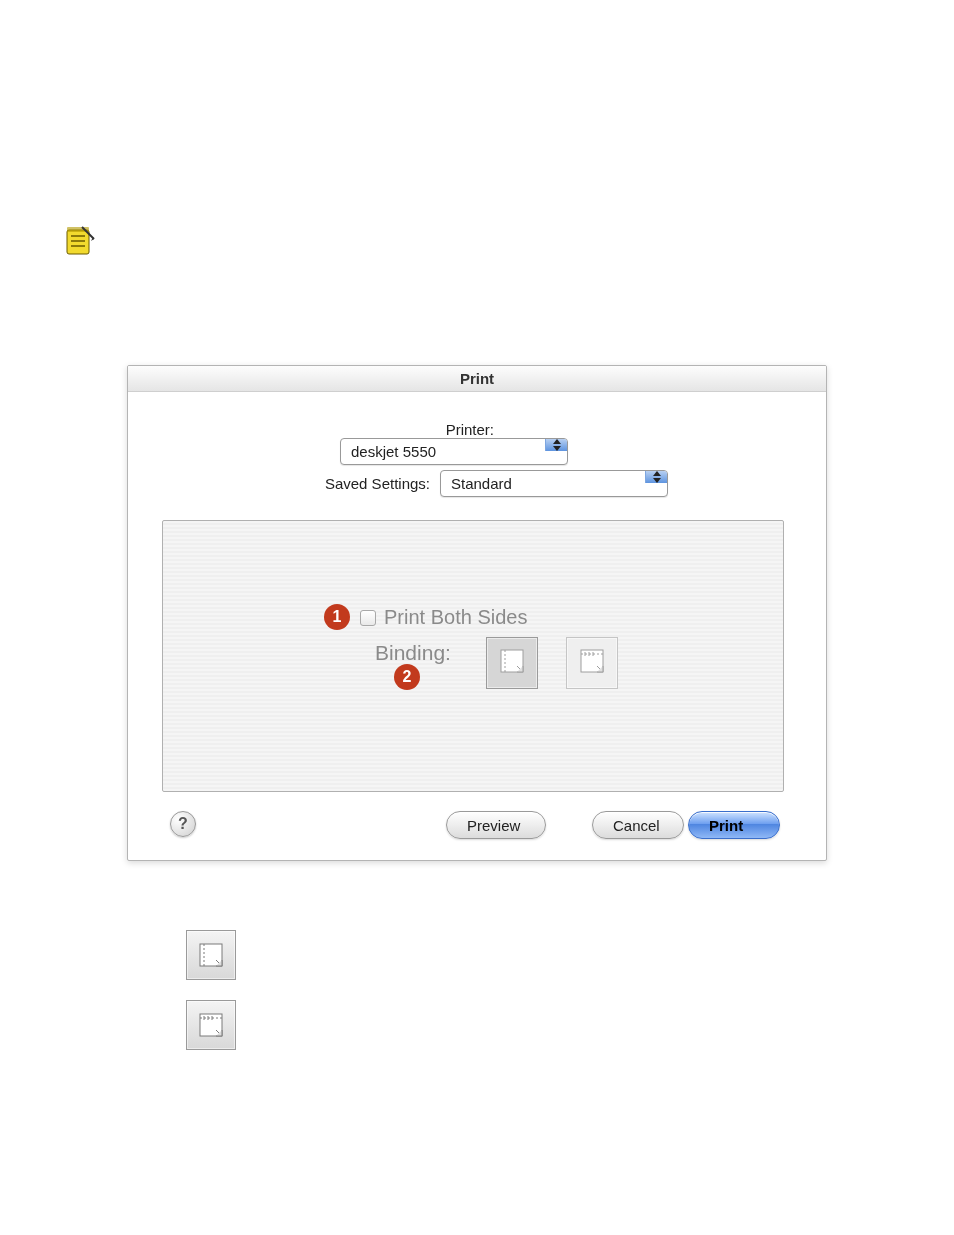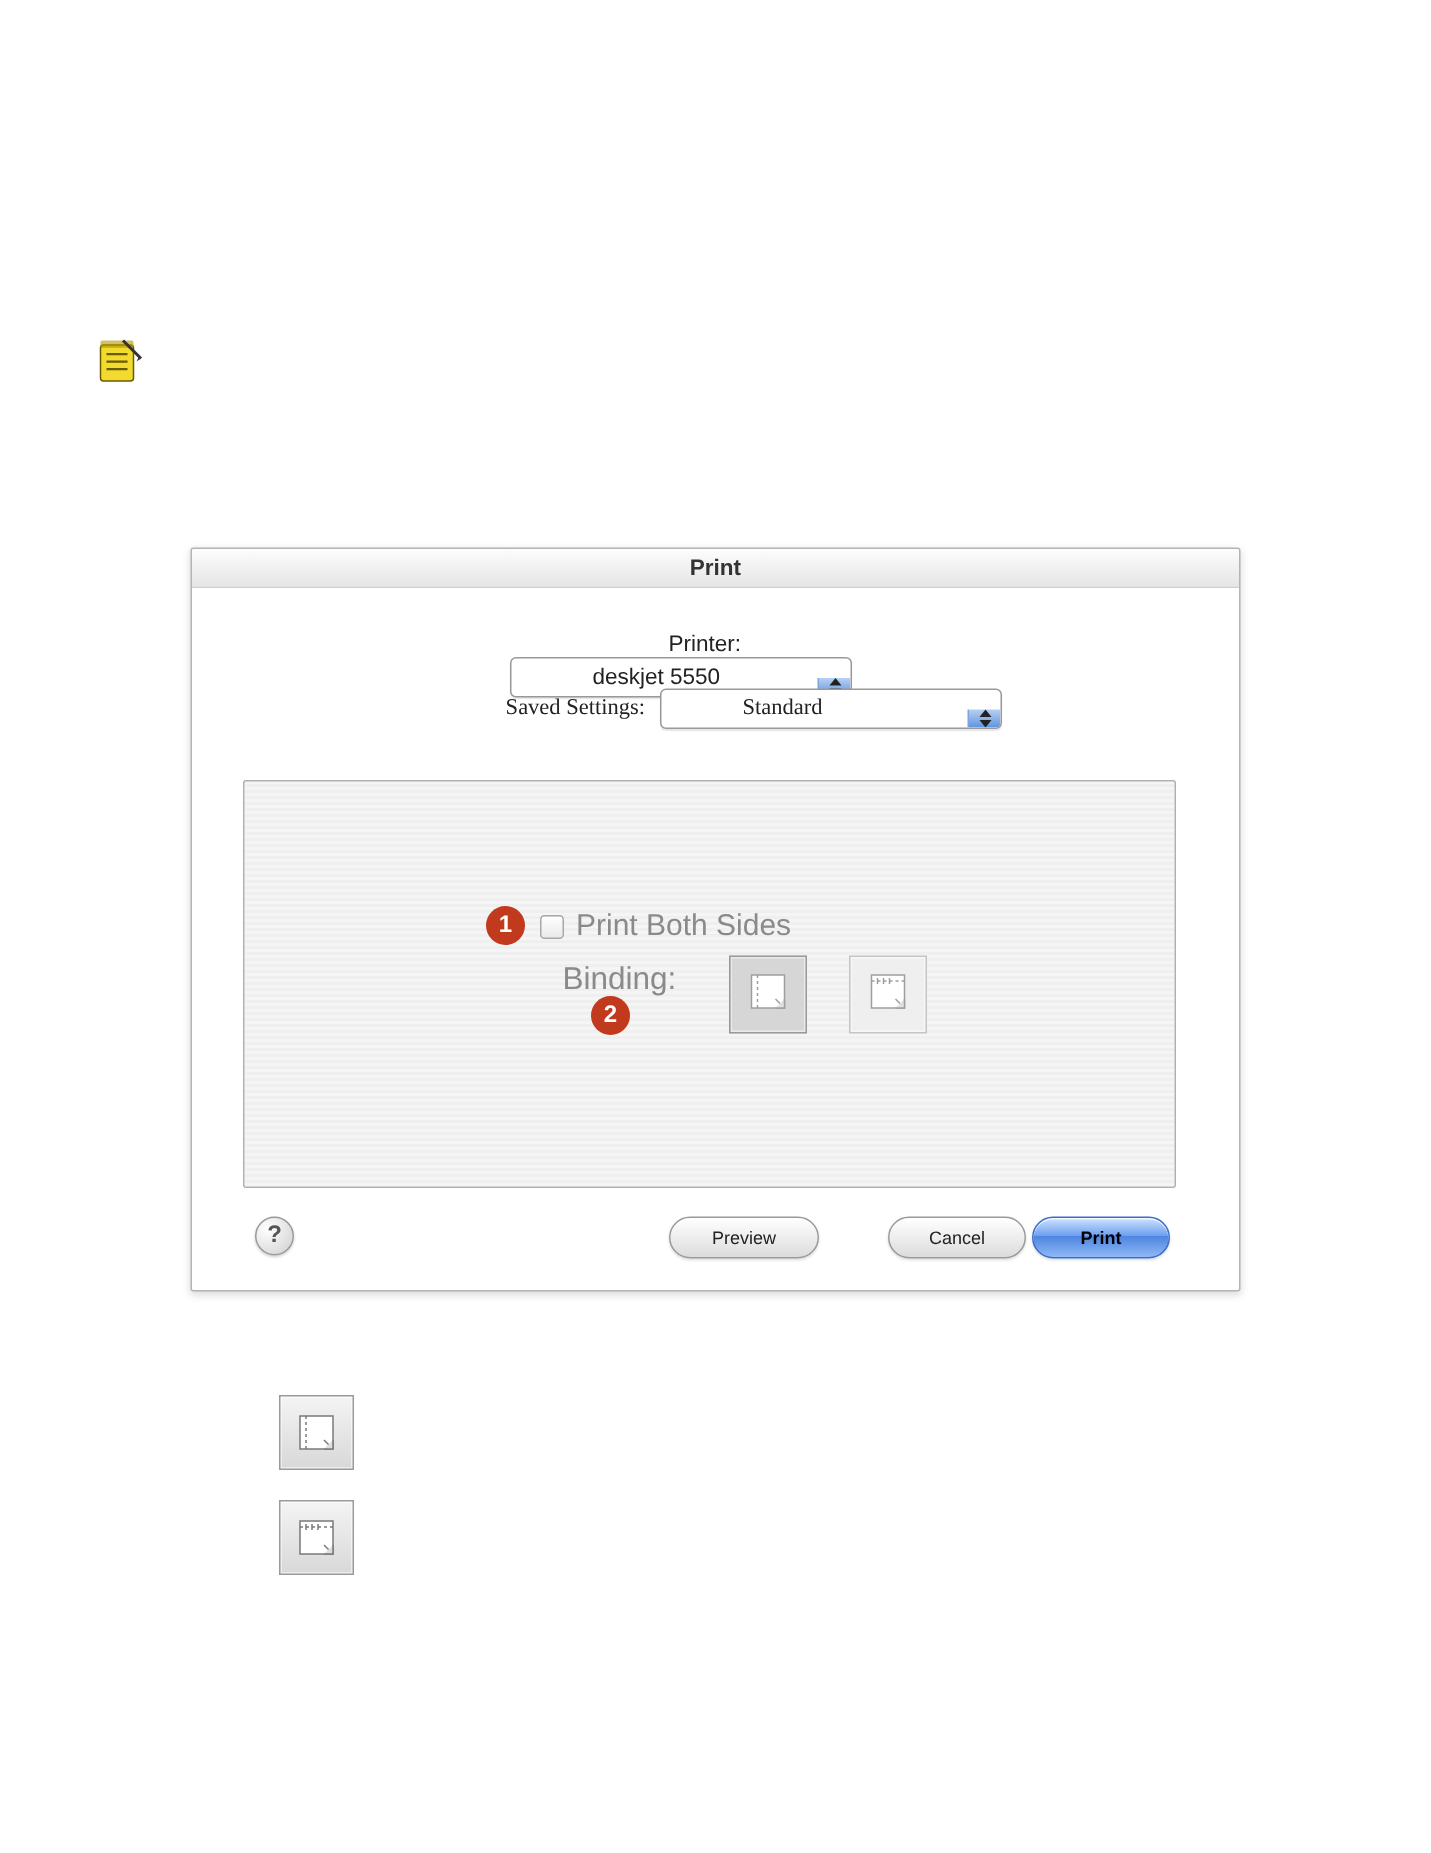--- a/index.html
+++ b/index.html
@@ -53,28 +53,27 @@
     align-items: center;
     font-size: 15px;
     color: #222;
   }
   .field-row .label {
     text-align: right;
     margin-right: 10px;
   }
   .aqua-select {
     display: flex;
-    align-items: flex-end;
+    align-items: flex-start;
     height: 27px;
     border: 1px solid #999;
     border-radius: 4px;
     background: #ffffff;
     overflow: hidden;
     box-shadow: inset 0 1px 0 rgba(255,255,255,0.7), 0 1px 1px rgba(0,0,0,0.1);
-    padding-left: 44px;
   }
   .aqua-select .select-text {
     padding: 4px 10px 4px 10px;
     font-size: 15px;
     color: #222;
     flex: 1;
     white-space: nowrap;
   }
   .aqua-select .select-arrow {
     width: 22px;
@@ -94,21 +93,21 @@
   }
   .tri-down {
     width: 0; height: 0;
     border-left: 4px solid transparent;
     border-right: 4px solid transparent;
     border-top: 5px solid #222;
   }
   .printer-row { left: 212px; top: 55px; flex-direction: column; }
   .printer-row .label { width: 90px; }
   .printer-row .aqua-select { width: 228px; }
-  .settings-row { left: 155px; top: 93px; font-family: Liberation Serif, serif; }
+  .settings-row { left: 155px; top: 104px; }
   .settings-row .label { width: 147px; }
   .settings-row .aqua-select { width: 228px; }
   .panel-select-wrap {
     position: absolute;
     left: 49px;
     top: 140px;
   }
   .panel-select-wrap .aqua-select { width: 260px; }
   .panel-frame {
     position: absolute;
@@ -196,24 +195,24 @@
     font-size: 16px;
     box-shadow: 0 1px 2px rgba(0,0,0,0.2);
   }
   .aqua-btn {
     position: absolute;
     height: 28px;
     border-radius: 14px;
     border: 1px solid #9a9a9a;
     background: linear-gradient(#ffffff, #dcdcdc);
     color: #222;
-    font-size: 12px;
-    display: flex;
-    align-items: center;
-    justify-content: center;
+    font-size: 15px;
+    display: flex;
+    align-items: center;
+    justify-content: flex-start;
     box-shadow: 0 1px 2px rgba(0,0,0,0.15), inset 0 1px 0 rgba(255,255,255,0.8);
     font-weight: normal;
     padding: 0 20px;
   }
   .aqua-btn.default {
     background: linear-gradient(#cfe3ff, #6fa0f0 45%, #4d84e0 46%, #8fb8f6);
     border-color: #3a6ecb;
     color: #000;
     font-weight: bold;
   }

